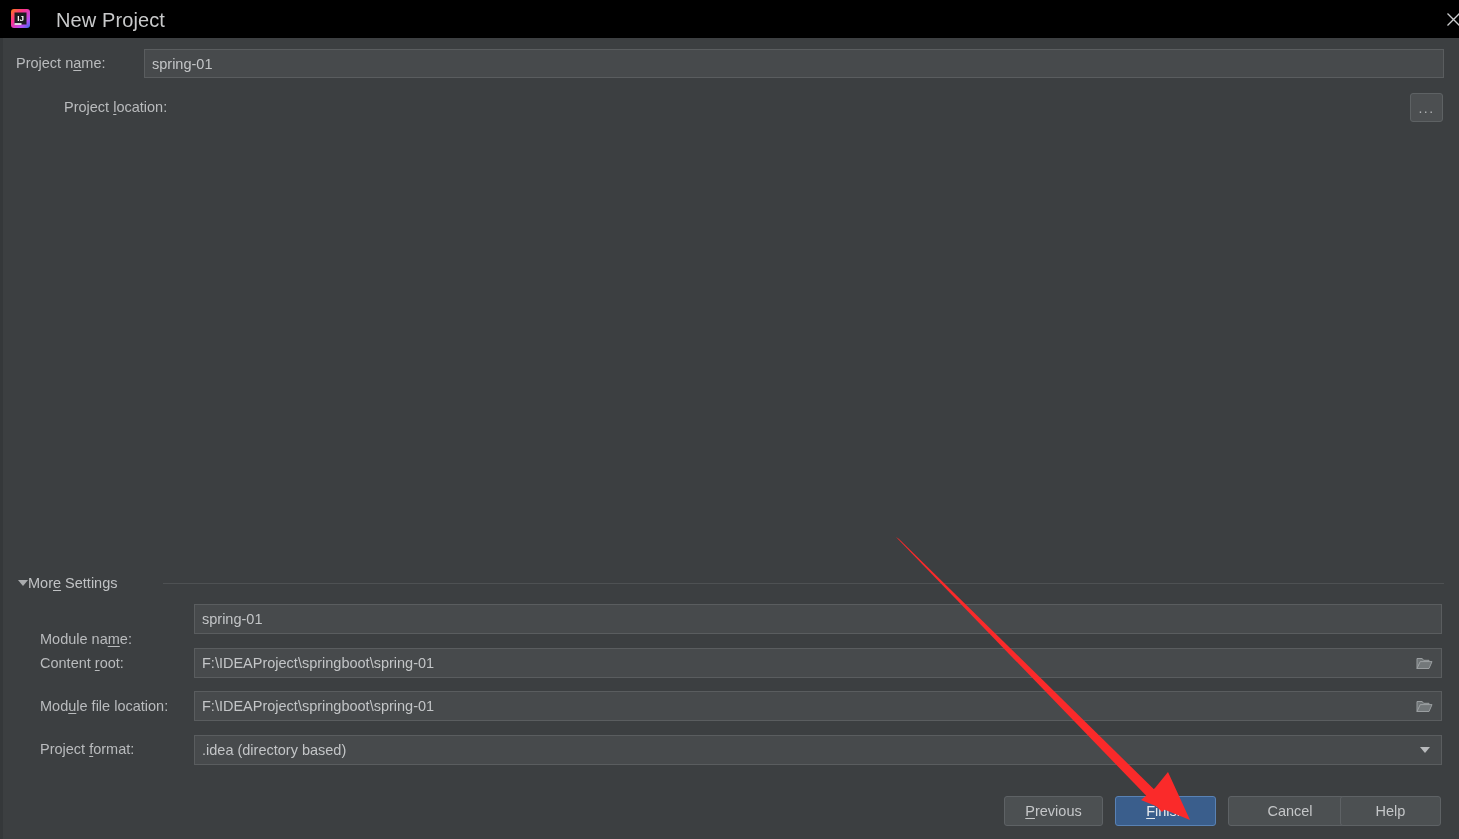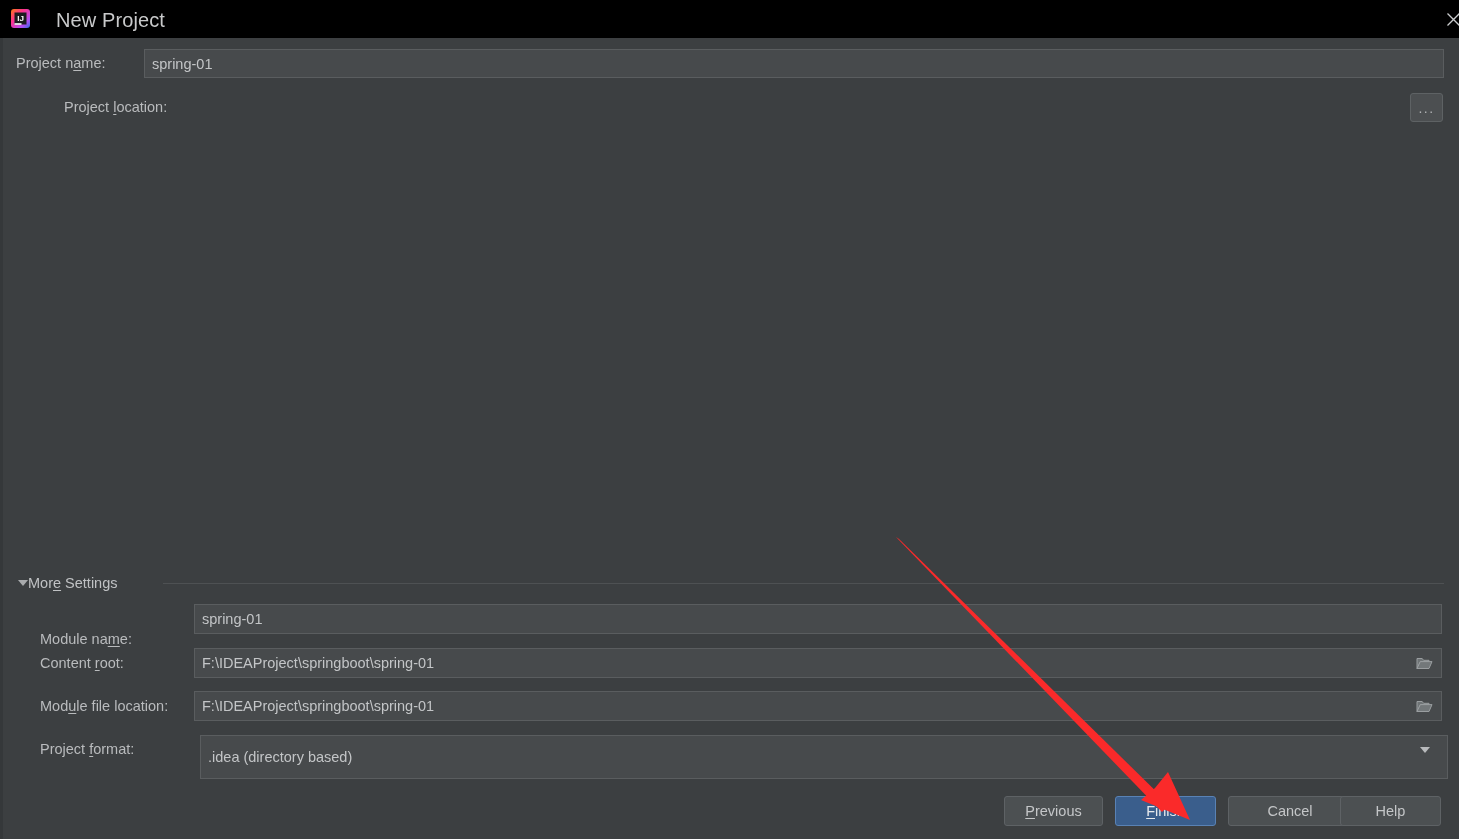--- a/index.html
+++ b/index.html
@@ -146,21 +146,21 @@
   #module-name-label { left: 40px;  top: 631px; }
   #module-name-field { left: 194px; top: 604px; width: 1248px; height: 30px; }
 
   #content-root-label { left: 40px;  top: 655px; }
   #content-root-field { left: 194px; top: 648px; width: 1248px; height: 30px; padding-right: 34px; }
 
   #module-file-label { left: 40px;  top: 698px; }
   #module-file-field { left: 194px; top: 691px; width: 1248px; height: 30px; padding-right: 34px; }
 
   #project-format-label { left: 40px;  top: 741px; }
-  #project-format-field { left: 200px; top: 735px; width: 1248px; height: 44px; }
+  #project-format-field { left: 194px; top: 735px; width: 1248px; height: 30px; }
 
   .folder-icon-btn {
     position: absolute;
     width: 26px; height: 28px;
     display: flex;
     align-items: center;
     justify-content: center;
     cursor: default;
   }
   #content-root-folder { left: 1411px; top: 649px; }

